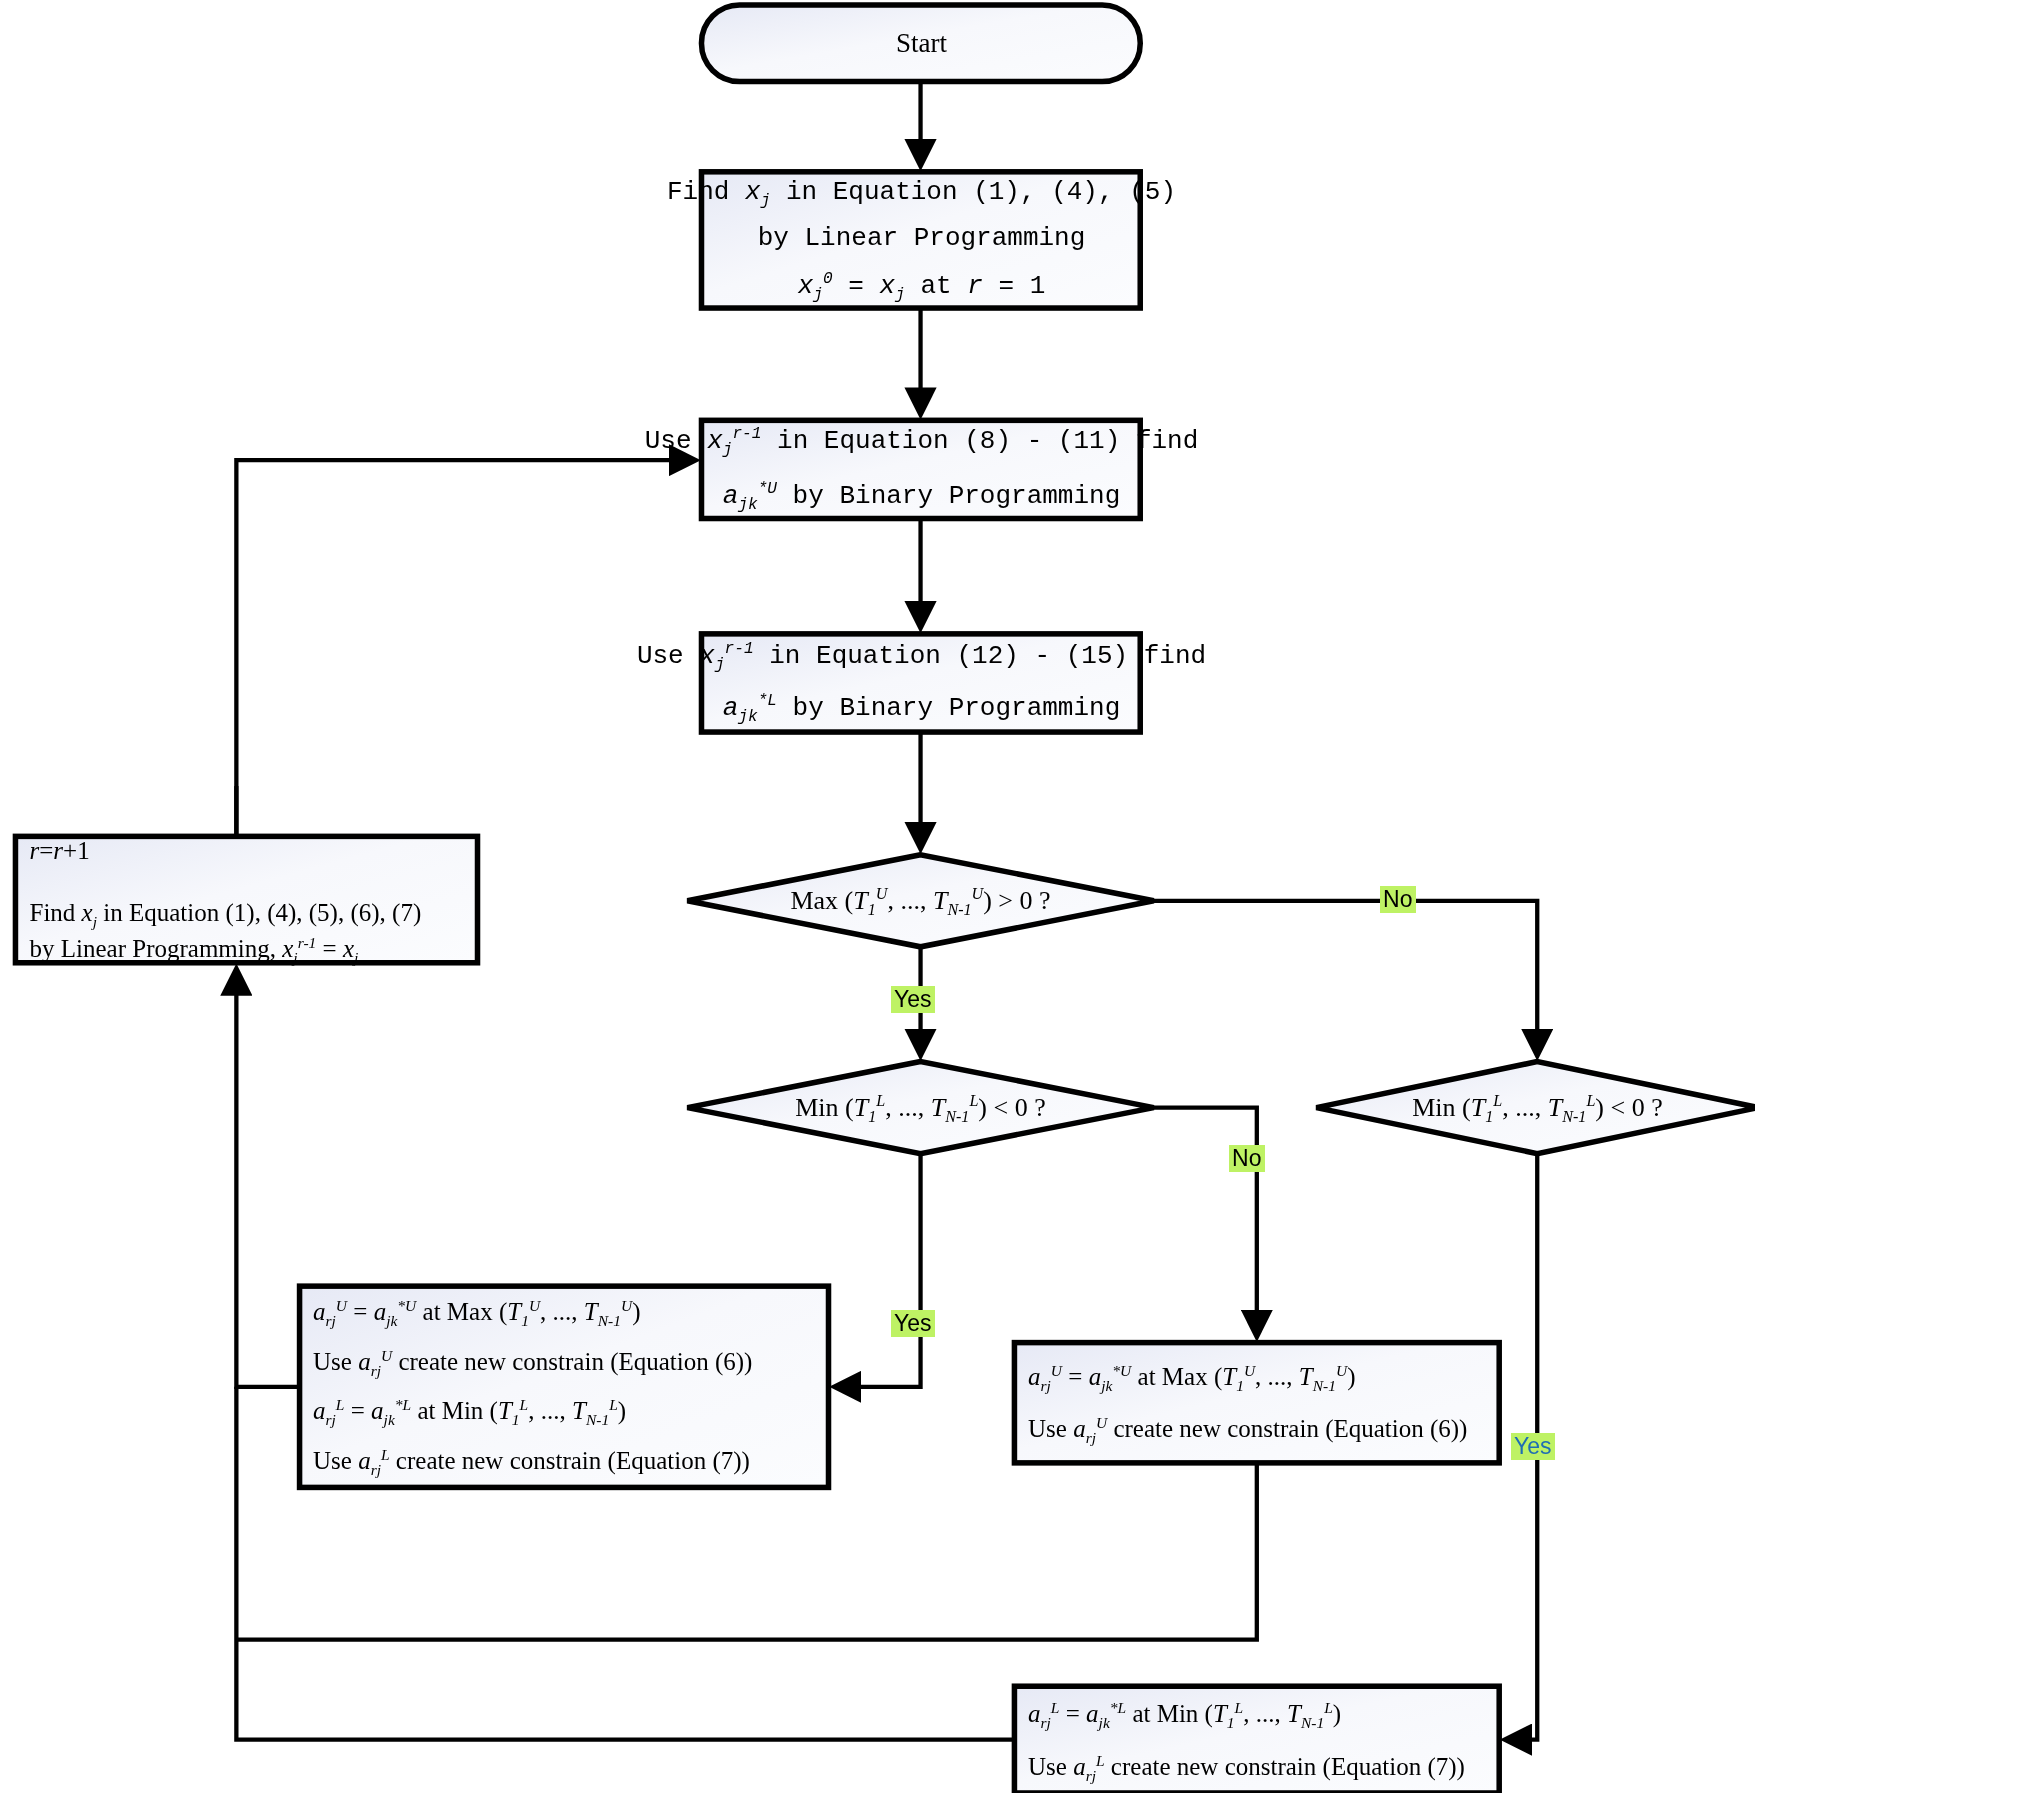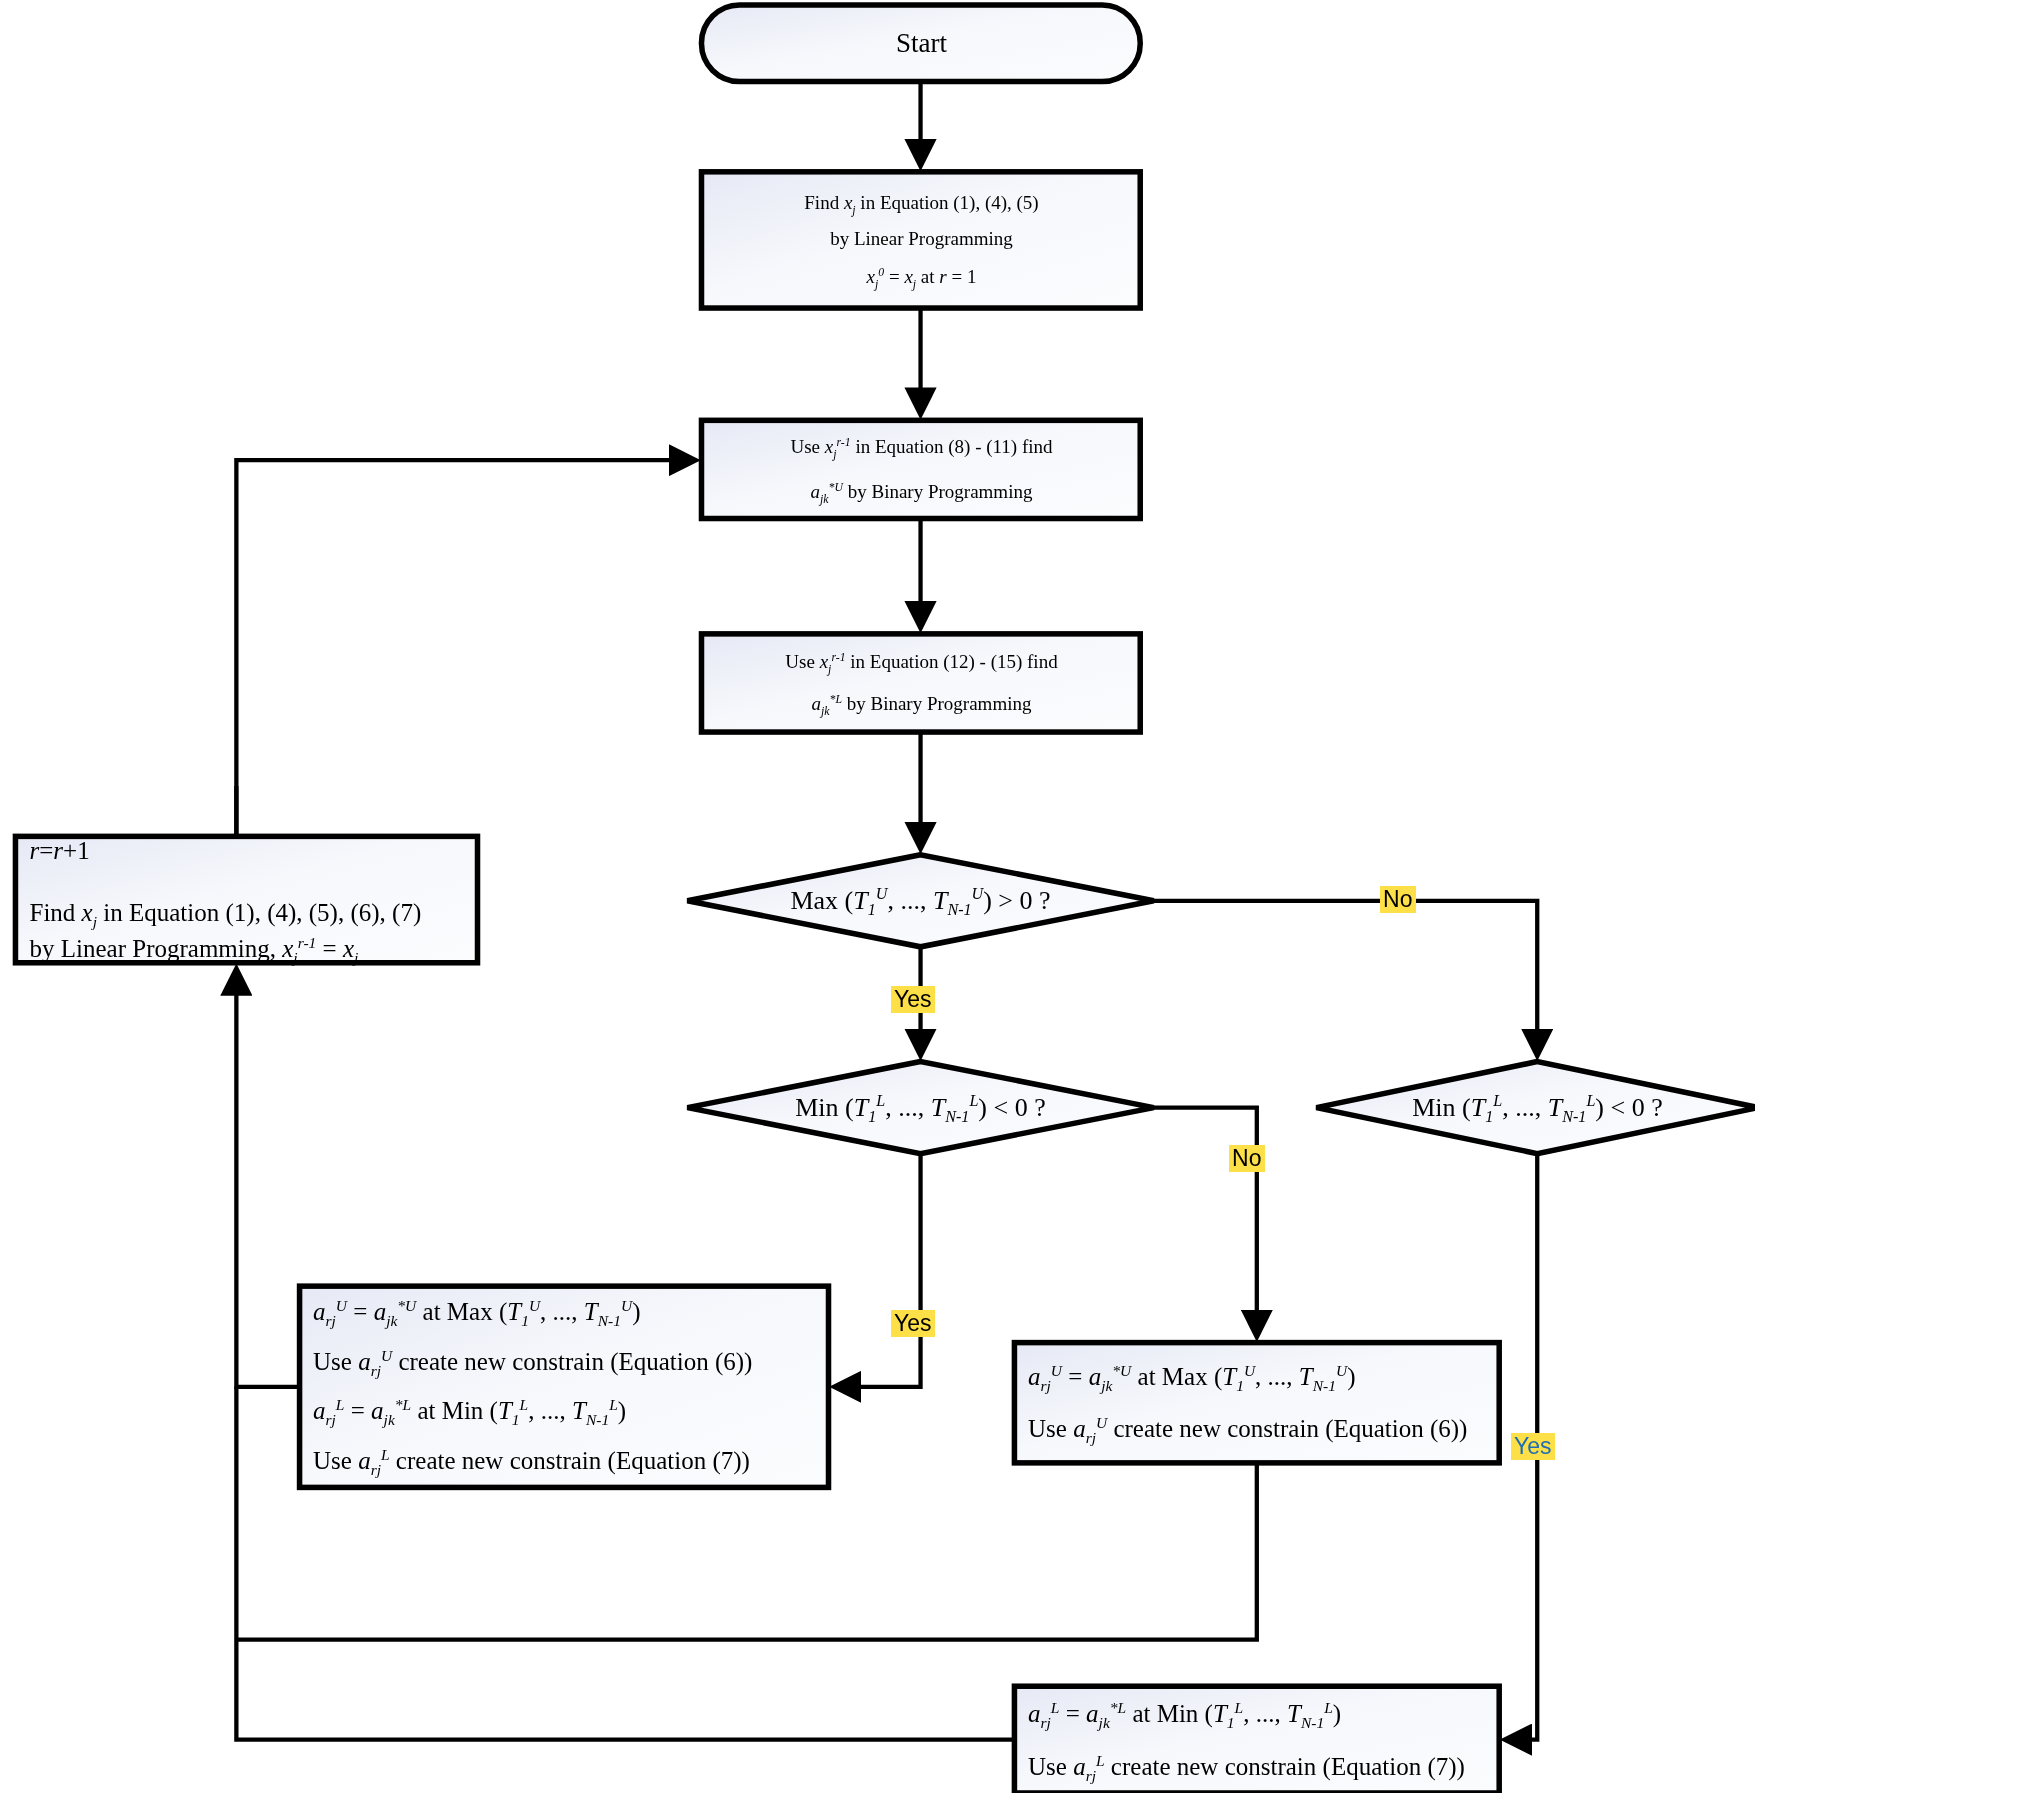--- a/index.html
+++ b/index.html
@@ -13,32 +13,32 @@
     justify-content:center;
     pointer-events:none;
     font-family:"Liberation Serif",serif;
     color:#000;
     line-height:1.45;
   }
   .shape-label.center{align-items:center;text-align:center;}
   .shape-label.left{align-items:flex-start;text-align:left;}
   .ln{white-space:nowrap;}
   .t-terminal{font-size:27px;}
-  .t-proc{font-size:19px;}
+  .t-proc{font-size:26px;font-family:Liberation Mono, monospace;}
   .t-dec{font-size:26px;justify-content:center;}
   .t-big{font-size:25px;}
   sup{font-size:.62em;vertical-align:super;line-height:0;font-style:italic;}
   sub{font-size:.62em;vertical-align:sub;line-height:0;font-style:italic;}
   i,.it{font-style:italic;}
   .edge-label{
     position:absolute;
     font-family:"Liberation Sans",sans-serif;
     font-size:23px;
     color:#000;
-    background:#fde047;
+    background:#bef264;
     padding:0 3.1px;
     white-space:nowrap;
     pointer-events:none;
   }
   .edge-label.blue{color:#1f6eb4;}
 </style>
 </head>
 <body>
 
 <div id="stage">

